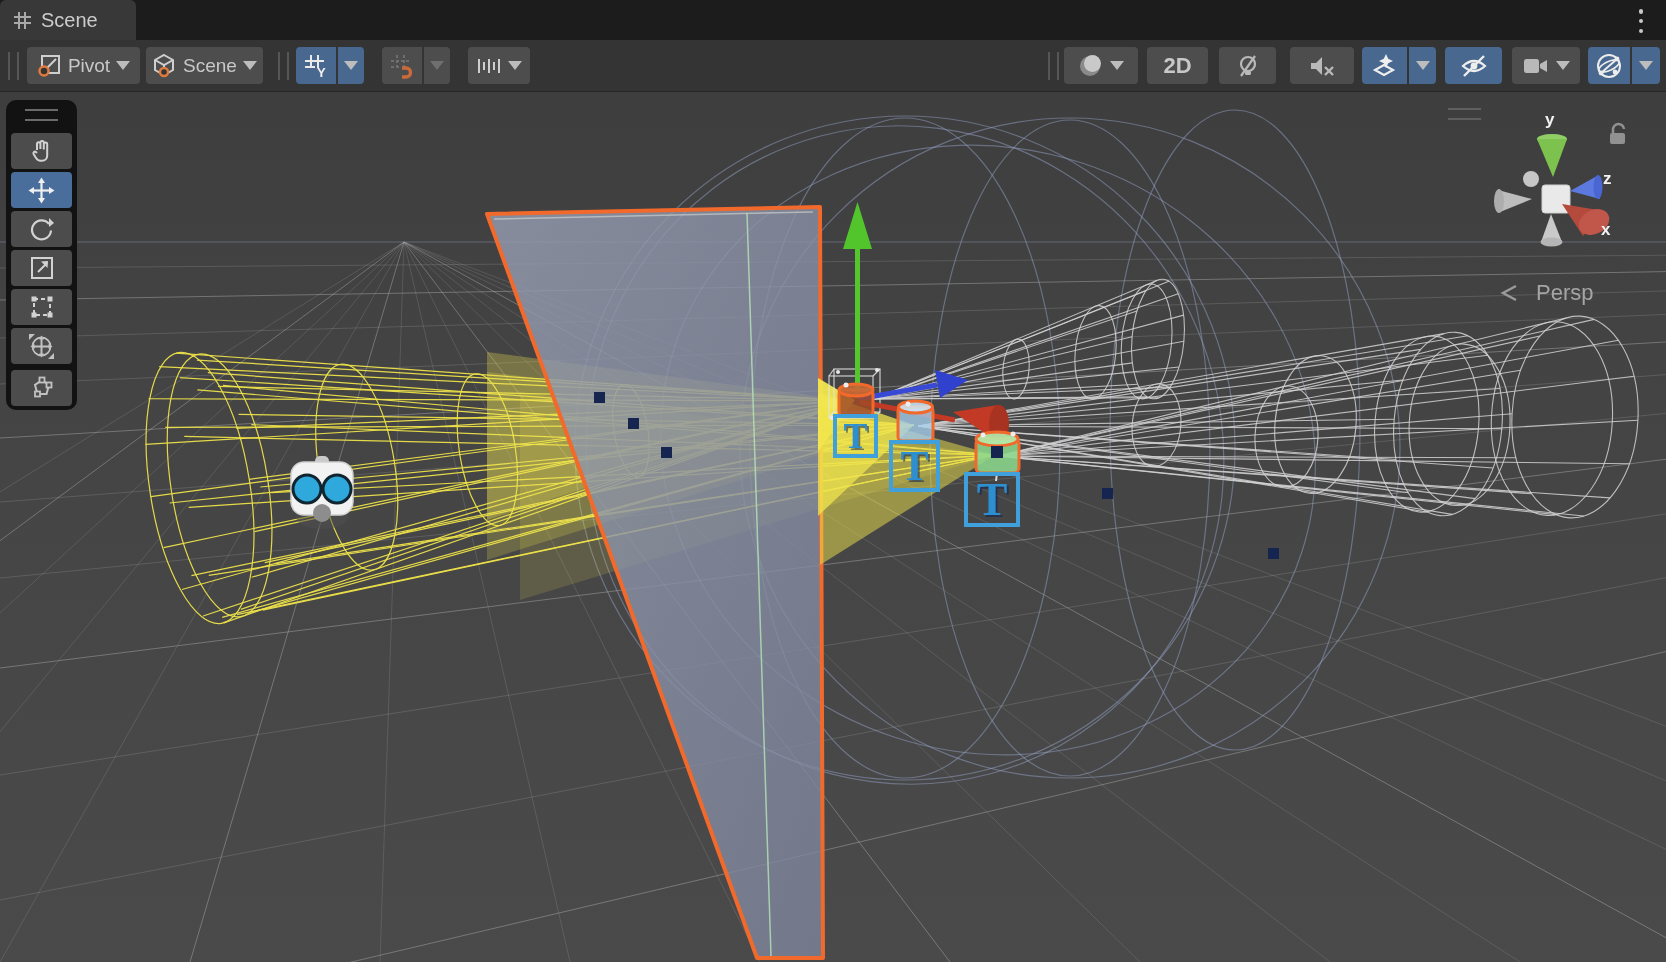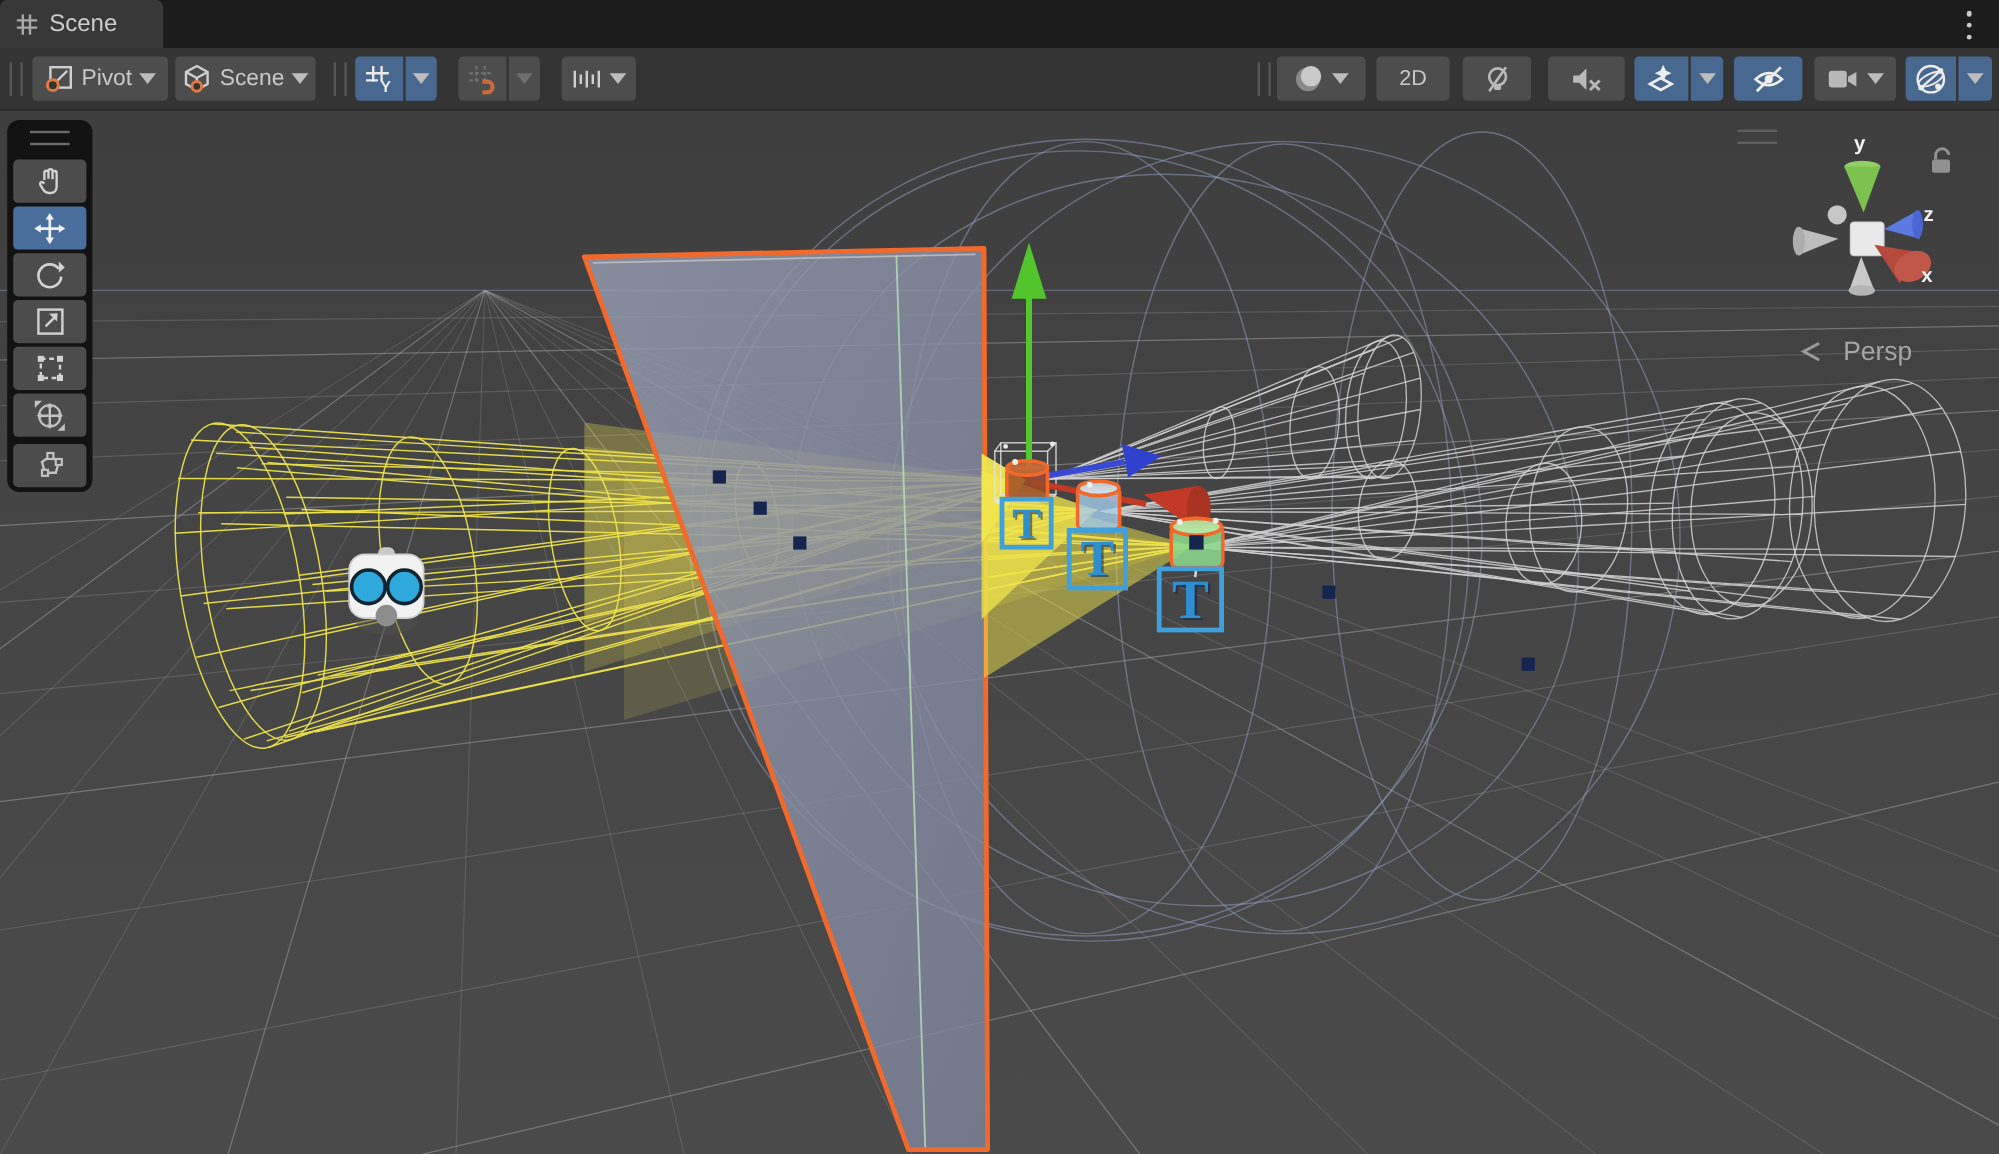--- a/index.html
+++ b/index.html
@@ -402,21 +402,21 @@
     <div class="sep" style="left:1048px"></div>
 
     <div class="tbtn" style="left:1064px;width:74px">
       <svg width="26" height="26">
         <circle cx="12" cy="13" r="10" fill="#8a8a8a"></circle>
         <circle cx="14.5" cy="10.5" r="8.5" fill="#c9c9c9"></circle>
       </svg>
       <span class="caret"></span>
     </div>
 
-    <div class="tbtn" style="left:1147px;width:61px;font-weight:normal;font-size:18px">
+    <div class="tbtn" style="left:1147px;width:61px;font-weight:bold;font-size:22px">
       <span>2D</span>
     </div>
 
     <div class="tbtn" style="left:1219px;width:57px">
       <svg width="26" height="26">
         <circle cx="13" cy="11" r="7" fill="none" stroke="#b9b9b9" stroke-width="2.2"></circle>
         <rect x="10" y="18" width="6" height="4" rx="1.5" fill="#b9b9b9"></rect>
         <line x1="20" y1="3" x2="6" y2="23" stroke="#b9b9b9" stroke-width="2.2"></line>
       </svg>
     </div>

